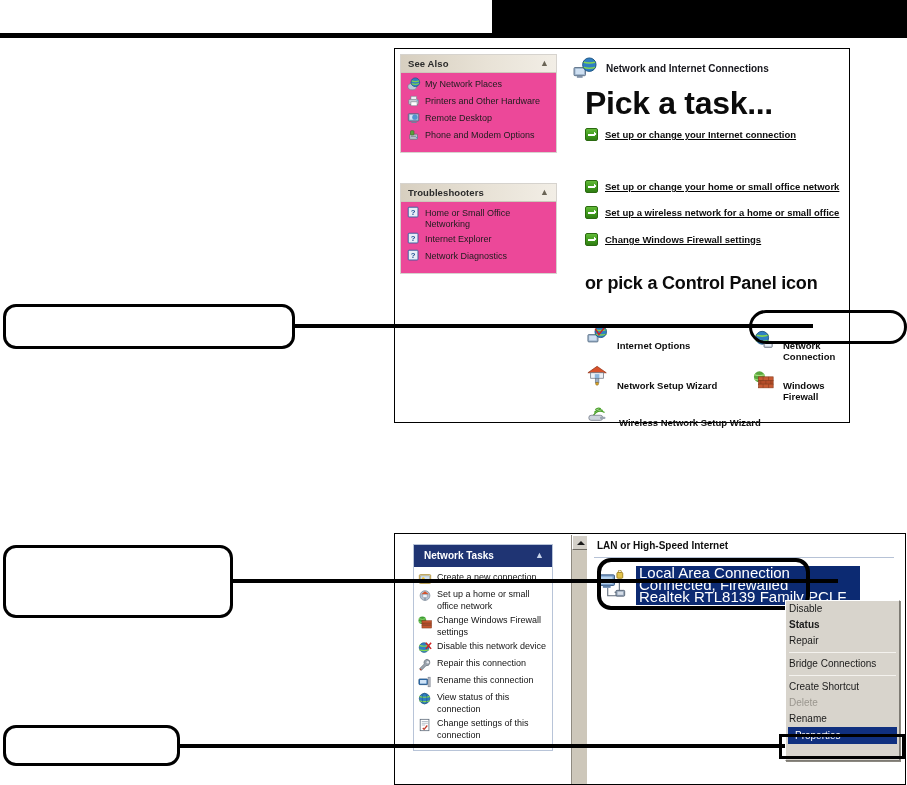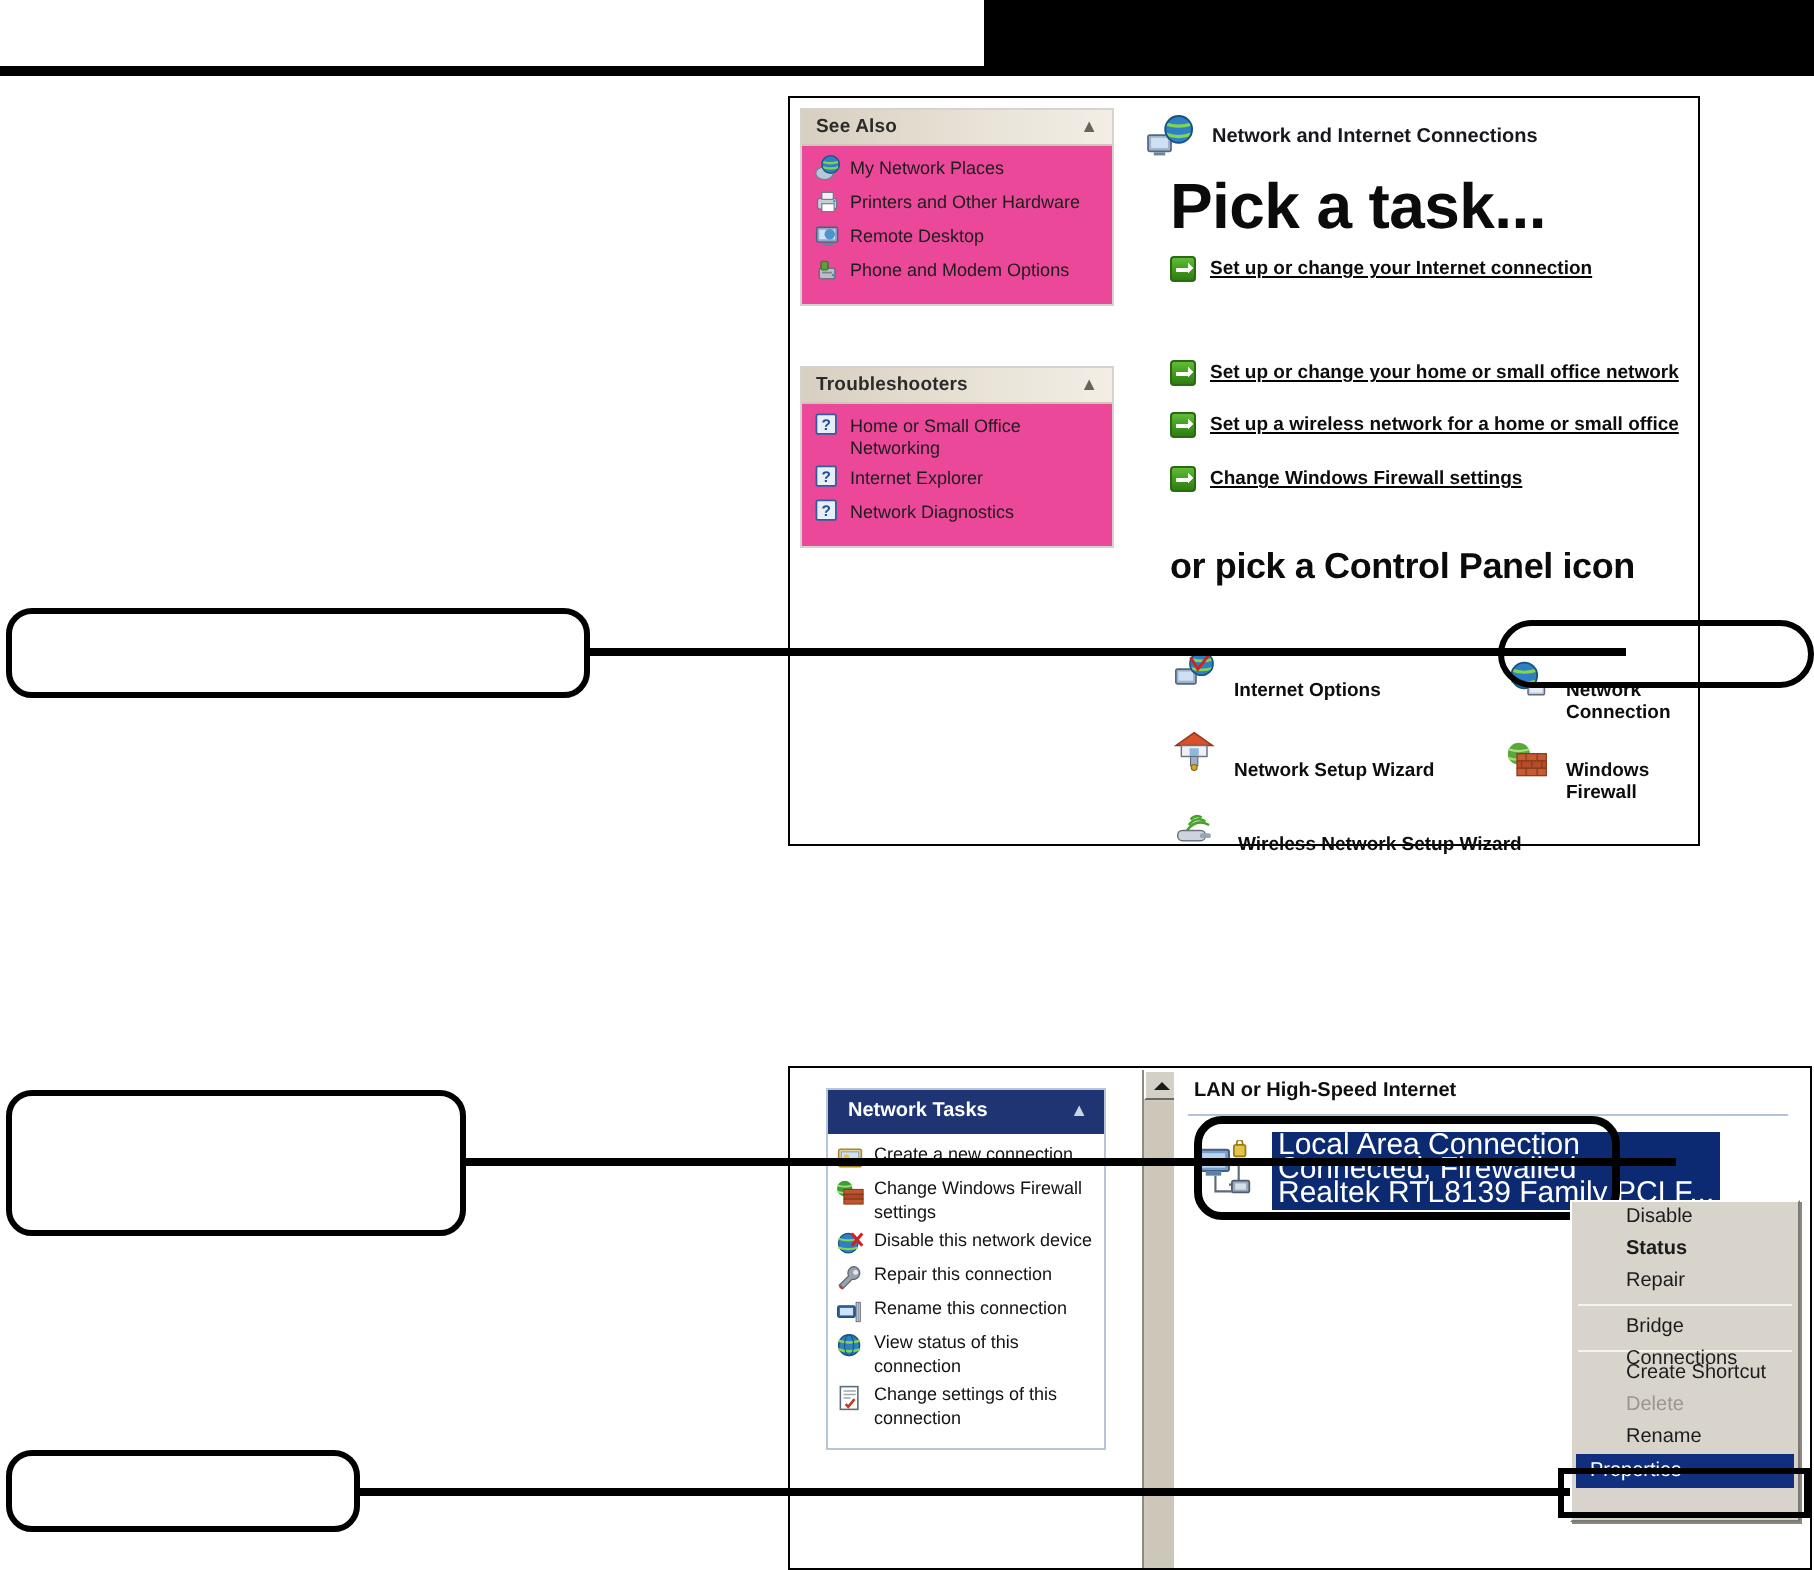--- a/index.html
+++ b/index.html
@@ -215,21 +215,21 @@
   }
 
   
   #ctx-menu {
     position:absolute; left:785px; top:600px; width:115px; height:161px;
     background:#d8d4cc; border:1px solid #ffffff;
     border-right-color:#7d7a73; border-bottom-color:#7d7a73;
     z-index:25; box-shadow:1px 1px 0 #8b8880;
   }
   .ctx-i {
-    height:16px; line-height:16px; padding-left:27px;
+    height:16px; line-height:16px; padding-left:3px;
     font-size:10px; color:#1b1b1b;
   }
   .ctx-i.bold { font-weight:bold; }
   .ctx-i.dim { color:#9a968e; }
   .ctx-sep { height:1px; margin:3px 3px; background:#9d9a93; border-bottom:1px solid #f4f2ee; }
   .ctx-i.sel {
     background:#10307f; color:#ffffff; margin:0 2px;
     height:17px; line-height:17px; padding-left:7px;
   }
   #hl-props {
@@ -489,20 +489,31 @@
             <svg viewBox="0 0 16 16" width="14" height="14">
               <rect x="1.5" y="3" width="13" height="10" rx="1" fill="#e8d79a" stroke="#a8862c" stroke-width=".9"></rect>
               <rect x="3" y="4.5" width="10" height="7" fill="#cfe0f2" stroke="#7d91a8" stroke-width=".5"></rect>
               <circle cx="6" cy="7.5" r="1.6" fill="#f0c33c"></circle>
               <path d="M3.2 11.3 L7 7.6 L9.5 10 L11.5 8.2 L12.8 11.3Z" fill="#7fae6c"></path>
             </svg>
           </span>
           <span class="nt-txt">Create a new connection</span>
         </div>
 
+        <div class="nt-item">
+          <span class="nt-ico">
+            <svg viewBox="0 0 16 16" width="14" height="14">
+              <circle cx="8" cy="7.5" r="5.6" fill="#b7c4d3" stroke="#6b7889" stroke-width=".7"></circle>
+              <path d="M8 2.6 L12.4 6 L3.6 6Z" fill="#d4532c"></path>
+              <rect x="5.6" y="6" width="4.8" height="4" fill="#eef2f7" stroke="#7a8596" stroke-width=".5"></rect>
+              <rect x="7" y="10" width="2" height="3" fill="#8e9bab"></rect>
+            </svg>
+          </span>
+          <span class="nt-txt">Set up a home or small office network</span>
+        </div>
 
         <div class="nt-item">
           <span class="nt-ico">
             <svg viewBox="0 0 16 16" width="14" height="14">
               <circle cx="5" cy="6" r="4.4" fill="#3d9e33"></circle>
               <path d="M0.8 4.2q4.2 1.5 8.4 0M0.8 7.8q4.2 1.5 8.4 0" stroke="#9fe07c" stroke-width="1" fill="none"></path>
               <g stroke="#7f3717" stroke-width=".55">
                 <rect x="4.5" y="6.5" width="11" height="2.8" fill="#c2552f"></rect>
                 <rect x="4.5" y="9.3" width="11" height="2.8" fill="#ad4927"></rect>
                 <rect x="4.5" y="12.1" width="11" height="2.8" fill="#c2552f"></rect>

